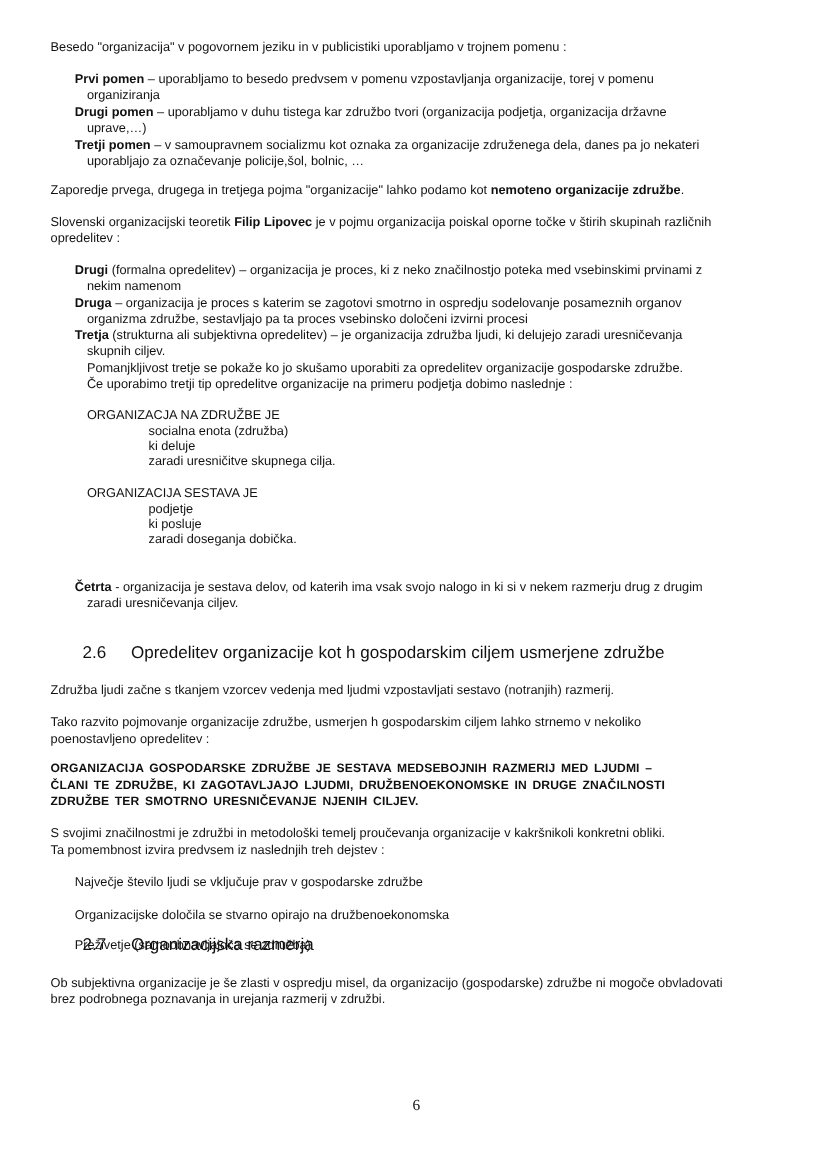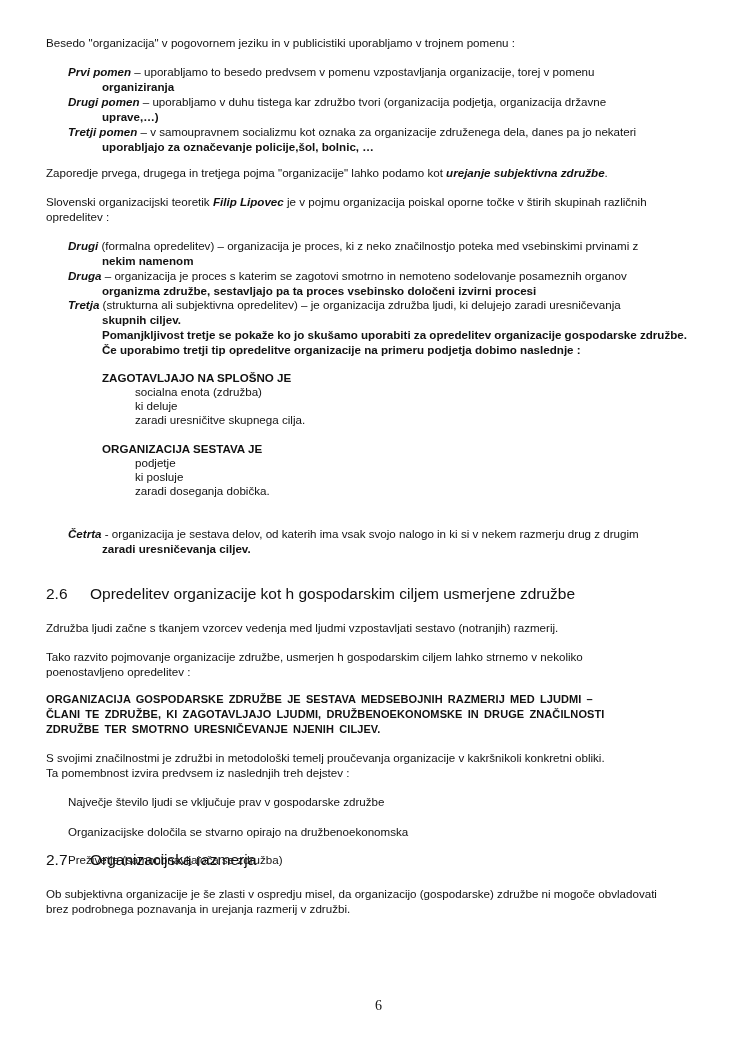--- a/index.html
+++ b/index.html
@@ -3,57 +3,57 @@
 <meta charset="utf-8">
 <style>
   html, body { margin: 0; padding: 0; background: #ffffff; }
   body {
     width: 750px; height: 1061px; position: relative; overflow: hidden;
     font-family: "Liberation Sans", sans-serif; font-size: 11.6px; color: #111;
   }
   .ln { position: absolute; white-space: nowrap; line-height: 15px; }
   .l0 { left: 46px; }
   .l1 { left: 68px; }
-  .l2 { left: 102px; font-weight: bold; }
+  .l2 { left: 79px; }
   .l3 { left: 135px; }
-  b { font-weight: bold; font-style: italic; }
+  b { font-weight: bold; }
   .caps { font-weight: bold; letter-spacing: 0.1px; word-spacing: 2px; font-size: 11px; }
   .h2 { position: absolute; left: 46px; font-size: 15.5px; line-height: 18px; white-space: nowrap; }
-  .h2 .num { display: inline-block; width: 44px; }
+  .h2 .num { display: inline-block; width: 44px; margin-left: 29px; }
   .pgnum { position: absolute; left: 375px; top: 998px; font-family: "Liberation Serif", serif; font-size: 14px; }
 </style>
 </head>
 <body>
 
 <div>
 
   <div class="ln l0" style="top:35px">Besedo  "organizacija"  v pogovornem jeziku in v publicistiki uporabljamo v trojnem pomenu :</div>
 
   <div class="ln l1" style="top:64px"><b>Prvi pomen</b><span> – uporabljamo to besedo predvsem v pomenu vzpostavljanja organizacije, torej v pomenu</span></div>
   <div class="ln l2" style="top:79px">organiziranja</div>
   <div class="ln l1" style="top:94px"><b>Drugi pomen</b><span> – uporabljamo v duhu tistega kar združbo tvori (organizacija podjetja, organizacija državne</span></div>
   <div class="ln l2" style="top:109px">uprave,…)</div>
   <div class="ln l1" style="top:124px"><b>Tretji pomen</b><span> – v samoupravnem socializmu  kot oznaka za organizacije združenega dela, danes pa jo nekateri</span></div>
   <div class="ln l2" style="top:139px">uporabljajo za označevanje policije,šol, bolnic, …</div>
 
-  <div class="ln l0" style="top:165px"><span>Zaporedje prvega, drugega in tretjega pojma "organizacije" lahko podamo kot </span><b>urejanje subjektivna združbe</b><span>.</span></div>
+  <div class="ln l0" style="top:165px"><span>Zaporedje prvega, drugega in tretjega pojma "organizacije" lahko podamo kot </span><b>nemoteno organizacije združbe</b><span>.</span></div>
 
   <div class="ln l0" style="top:194px"><span>Slovenski organizacijski teoretik </span><b>Filip Lipovec</b><span> je v pojmu organizacija poiskal oporne točke v štirih skupinah različnih</span></div>
   <div class="ln l0" style="top:209px">opredelitev :</div>
 
   <div class="ln l1" style="top:238px"><b>Drugi</b><span> (formalna opredelitev) – organizacija je proces, ki z neko značilnostjo poteka med vsebinskimi prvinami z</span></div>
   <div class="ln l2" style="top:253px">nekim namenom</div>
-  <div class="ln l1" style="top:268px"><b>Druga</b><span> – organizacija je proces s katerim se zagotovi smotrno in nemoteno sodelovanje posameznih organov</span></div>
+  <div class="ln l1" style="top:268px"><b>Druga</b><span> – organizacija je proces s katerim se zagotovi smotrno in ospredju sodelovanje posameznih organov</span></div>
   <div class="ln l2" style="top:283px">organizma združbe, sestavljajo pa ta proces vsebinsko določeni izvirni procesi</div>
   <div class="ln l1" style="top:297px"><b>Tretja</b><span> (strukturna ali subjektivna opredelitev) – je organizacija združba ljudi, ki delujejo zaradi uresničevanja</span></div>
   <div class="ln l2" style="top:312px">skupnih ciljev.</div>
   <div class="ln l2" style="top:327px">Pomanjkljivost tretje  se pokaže ko jo skušamo uporabiti za opredelitev organizacije gospodarske združbe.</div>
   <div class="ln l2" style="top:342px">Če uporabimo tretji tip opredelitve organizacije na primeru podjetja dobimo naslednje :</div>
 
-  <div class="ln l2" style="top:370px">ZAGOTAVLJAJO NA SPLOŠNO JE</div>
+  <div class="ln l2" style="top:370px">ORGANIZACJA NA ZDRUŽBE JE</div>
   <div class="ln l3" style="top:384px">socialna enota (združba)</div>
   <div class="ln l3" style="top:398px">ki deluje</div>
   <div class="ln l3" style="top:412px">zaradi uresničitve skupnega cilja.</div>
 
   <div class="ln l2" style="top:441px">ORGANIZACIJA SESTAVA JE</div>
   <div class="ln l3" style="top:455px">podjetje</div>
   <div class="ln l3" style="top:469px">ki posluje</div>
   <div class="ln l3" style="top:483px">zaradi doseganja dobička.</div>
 
   <div class="ln l1" style="top:526px"><b>Četrta</b><span> -  organizacija je sestava delov, od katerih ima vsak svojo nalogo in ki si v nekem razmerju drug z drugim</span></div>

